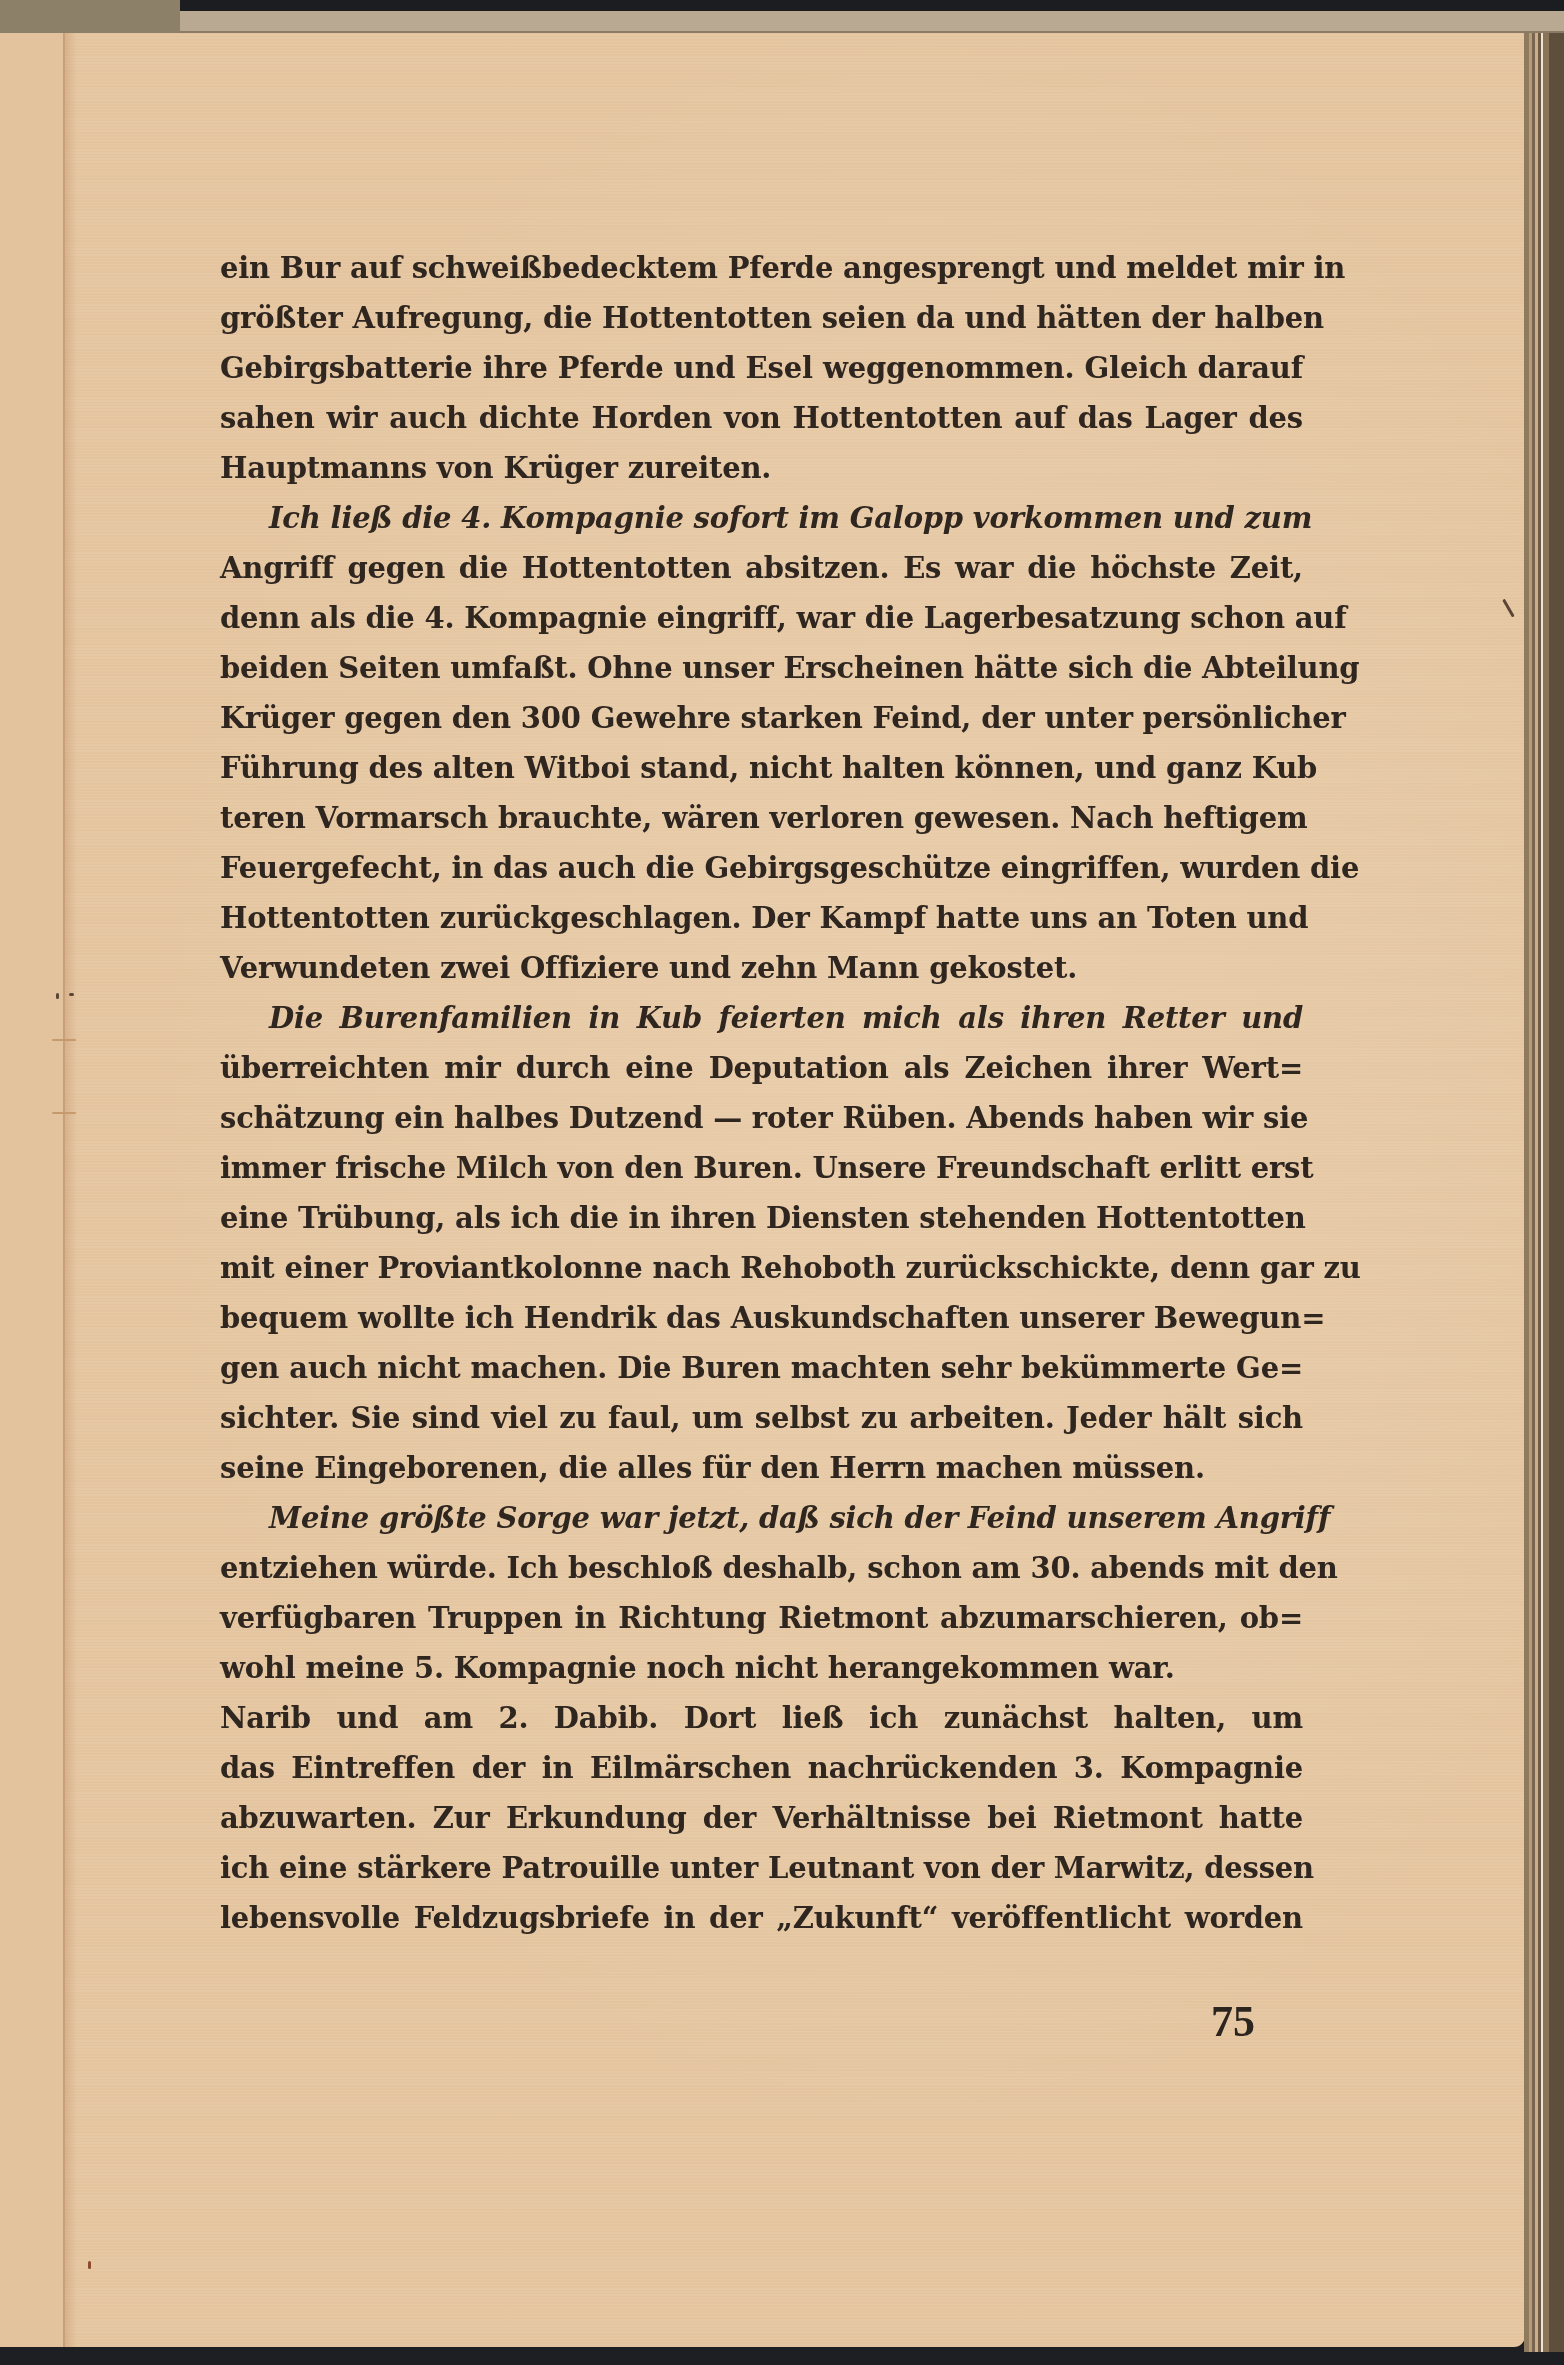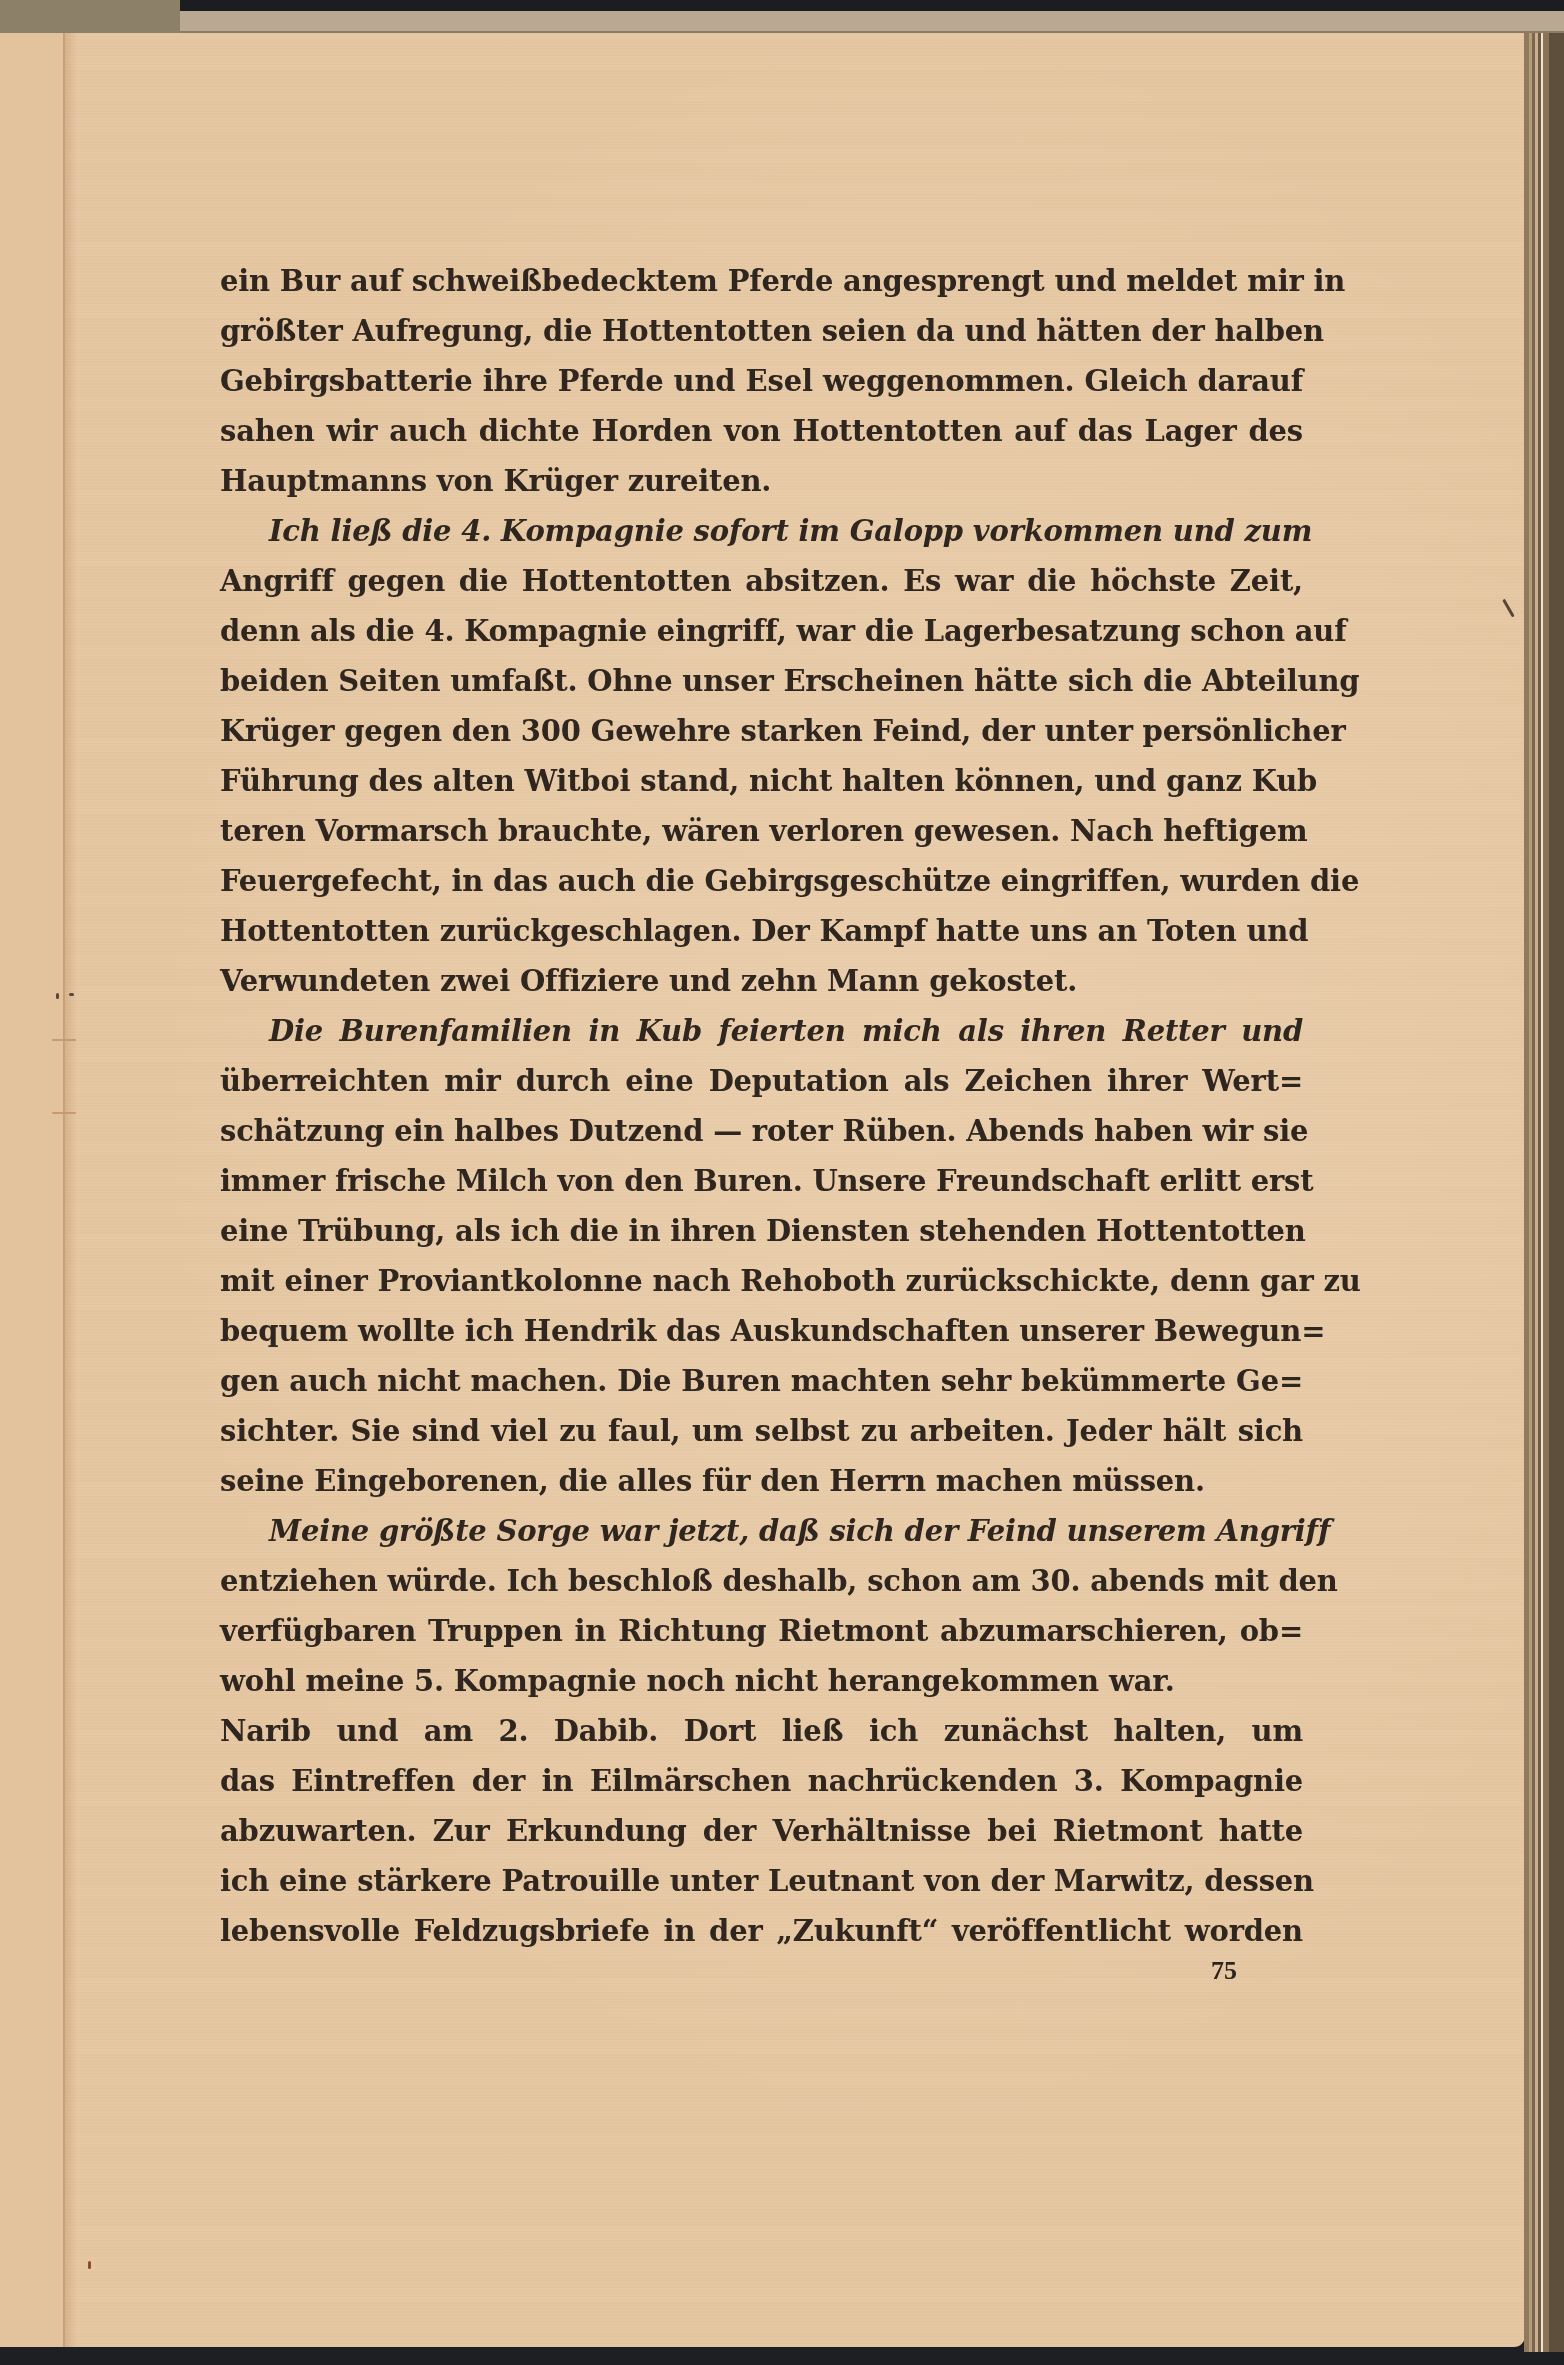--- a/index.html
+++ b/index.html
@@ -32,38 +32,38 @@
       position: absolute; left: 63px; top: 33px; width: 14px; height: 2314px;
       background: linear-gradient(90deg, rgba(180,130,90,0.35), rgba(0,0,0,0));
     }
     .page-edges {
       position: absolute; right: 0; top: 33px; width: 41px; height: 2319px;
       background: repeating-linear-gradient(90deg,
         #8f7a5e 0 4.7px, #b59c78 4.7px 7.8px, #7a6650 7.8px 11px,
         #c9b08a 11px 14px, #6d5b47 14px 17px, #efe4cf 17px 19px, #8a7458 19px 25px, #5e4e3c 25px 41px);
     }
     .text-block {
-      position: absolute; left: 220px; top: 256px; width: 1083px;
+      position: absolute; left: 220px; top: 243px; width: 1083px;
       font-family: "DejaVu Serif", serif;
       font-weight: bold;
       font-size: 29px;
       line-height: 50px;
       color: #2f2620;
       letter-spacing: -0.2px;
     }
     .line {
       display: block; white-space: nowrap; height: 50px;
       text-align: justify; text-align-last: justify;
     }
     .line.last { text-align-last: left; }
     .line.indent { padding-left: 49px; font-style: italic; }
     .page-number {
-      position: absolute; left: 1211px; top: 1956px;
+      position: absolute; left: 1211px; top: 1996px;
       font-family: "Liberation Serif", serif; font-weight: bold;
-      font-size: 26px; color: #2c241e;
+      font-size: 44px; color: #2c241e;
     }
     .mark {
       position: absolute; background: #5a4536; border-radius: 1.6px;
     }
   </style>
 </head>
 <body>
 
 <div class="headband"></div>
 <div class="headband-left"></div>

